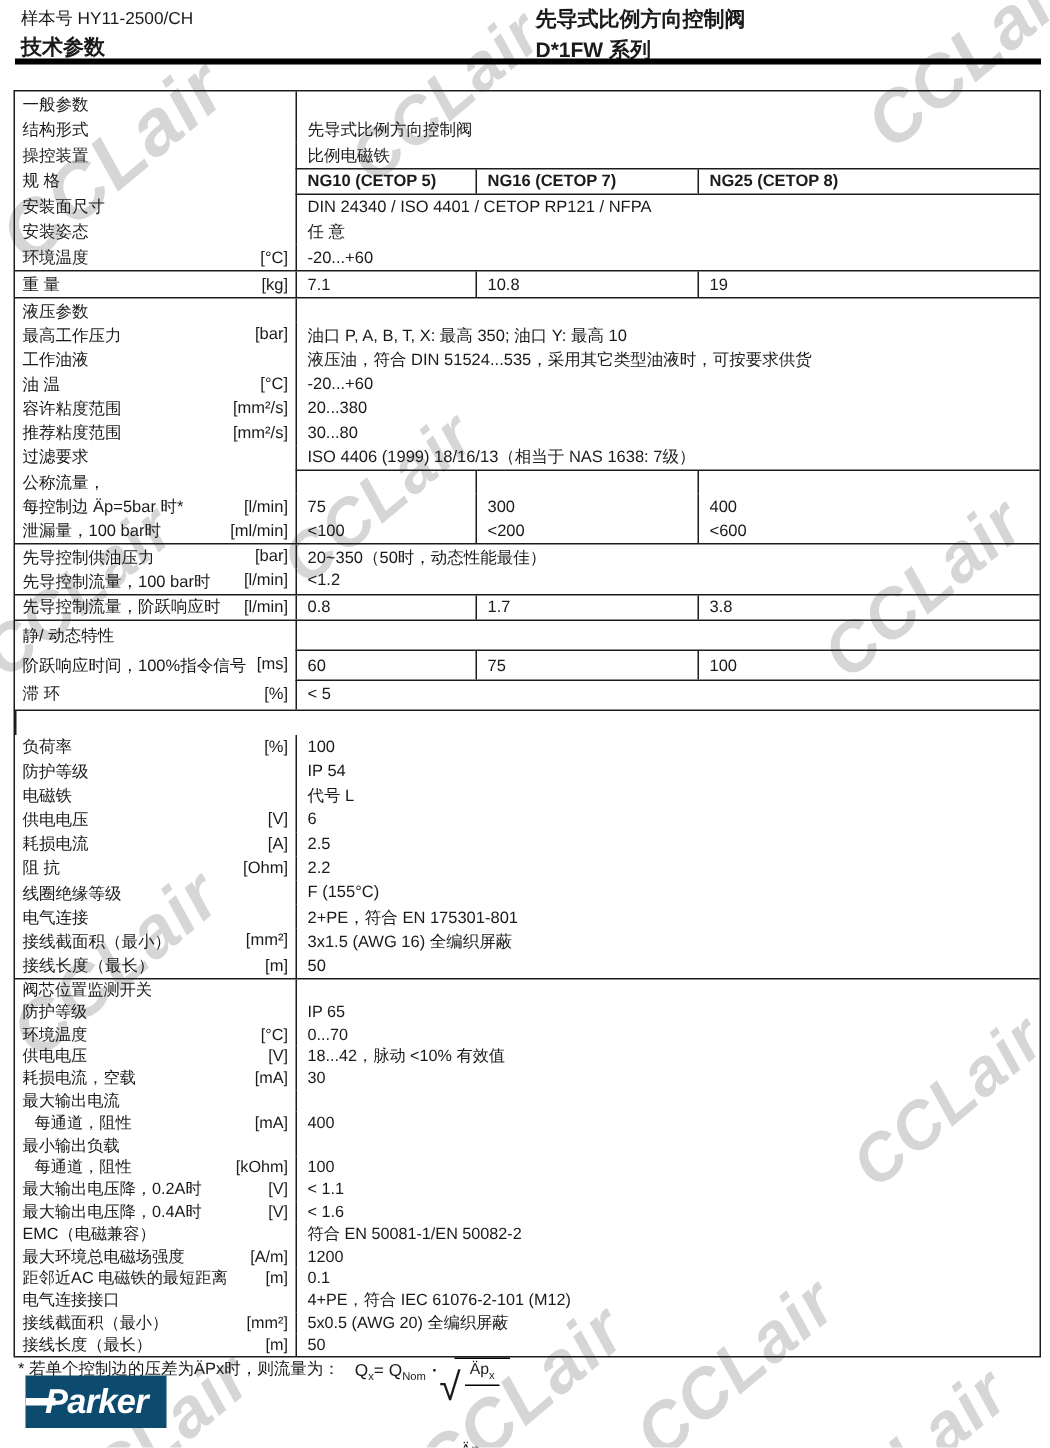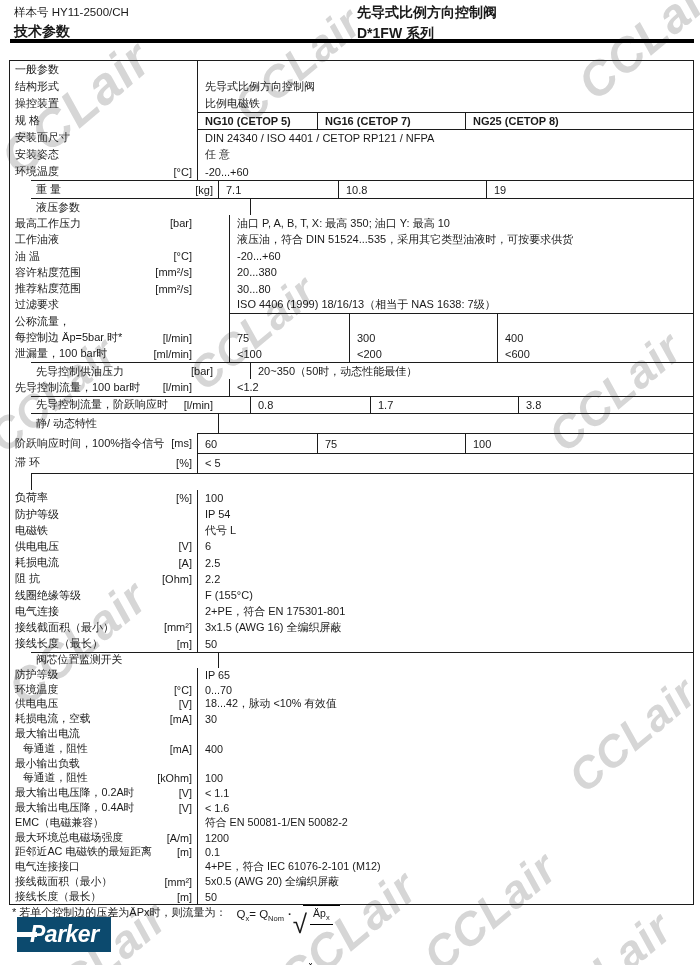--- a/index.html
+++ b/index.html
@@ -16,25 +16,25 @@
   .hdr-type{font-size:14px;font-weight:bold;margin-top:3px;}
   .hdr-right{left:357px;top:4px;}
   .hdr-title{font-size:14px;font-weight:bold;}
   .hdr-series{font-size:14px;font-weight:bold;margin-top:3px;}
   .hdr-rule{position:absolute;left:10px;top:39px;width:684px;height:3.5px;background:#000;z-index:2;}
 
   
   .spec-table{position:absolute;left:9px;top:60px;width:683px;border:1.2px solid #1c1c1c;z-index:1;box-sizing:content-box;background:transparent;}
   .trow{display:flex;align-items:center;font-size:11px;}
   .sec1 .trow{height:17px;}
-  .sec2 .trow{height:16.3px;gap:32px;}
+  .sec2 .trow{height:16.3px;}
   .sec3 .trow{height:19.6px;}
   .sec4 .trow{height:16.2px;}
   .sec5 .trow{height:14.8px;font-size:10.8px;}
-  .trow.ft{border-top:1.1px solid #1c1c1c;margin-left:21px;}
+  .trow.ft{border-top:1.1px solid #1c1c1c;}
   .clabel{width:187px;min-width:187px;box-sizing:border-box;display:flex;justify-content:space-between;align-items:center;padding:0 5px 0 5px;height:100%;}
   .clabel.ind{padding-left:13px;}
   .cunit{white-space:nowrap;padding-left:4px;}
   .cvalue{flex:1;border-left:1.2px solid #1c1c1c;height:100%;display:flex;align-items:center;box-sizing:border-box;}
   .cvalue.vt{border-top:1px solid #1c1c1c;}
   .cvalue.single{padding-left:7px;}
   .vcol{box-sizing:border-box;height:100%;display:flex;align-items:center;padding-left:7px;}
   .vcol.c1{width:119px;}
   .vcol.c2{width:148px;border-left:1px solid #1c1c1c;}
   .vcol.c3{flex:1;border-left:1px solid #1c1c1c;}

